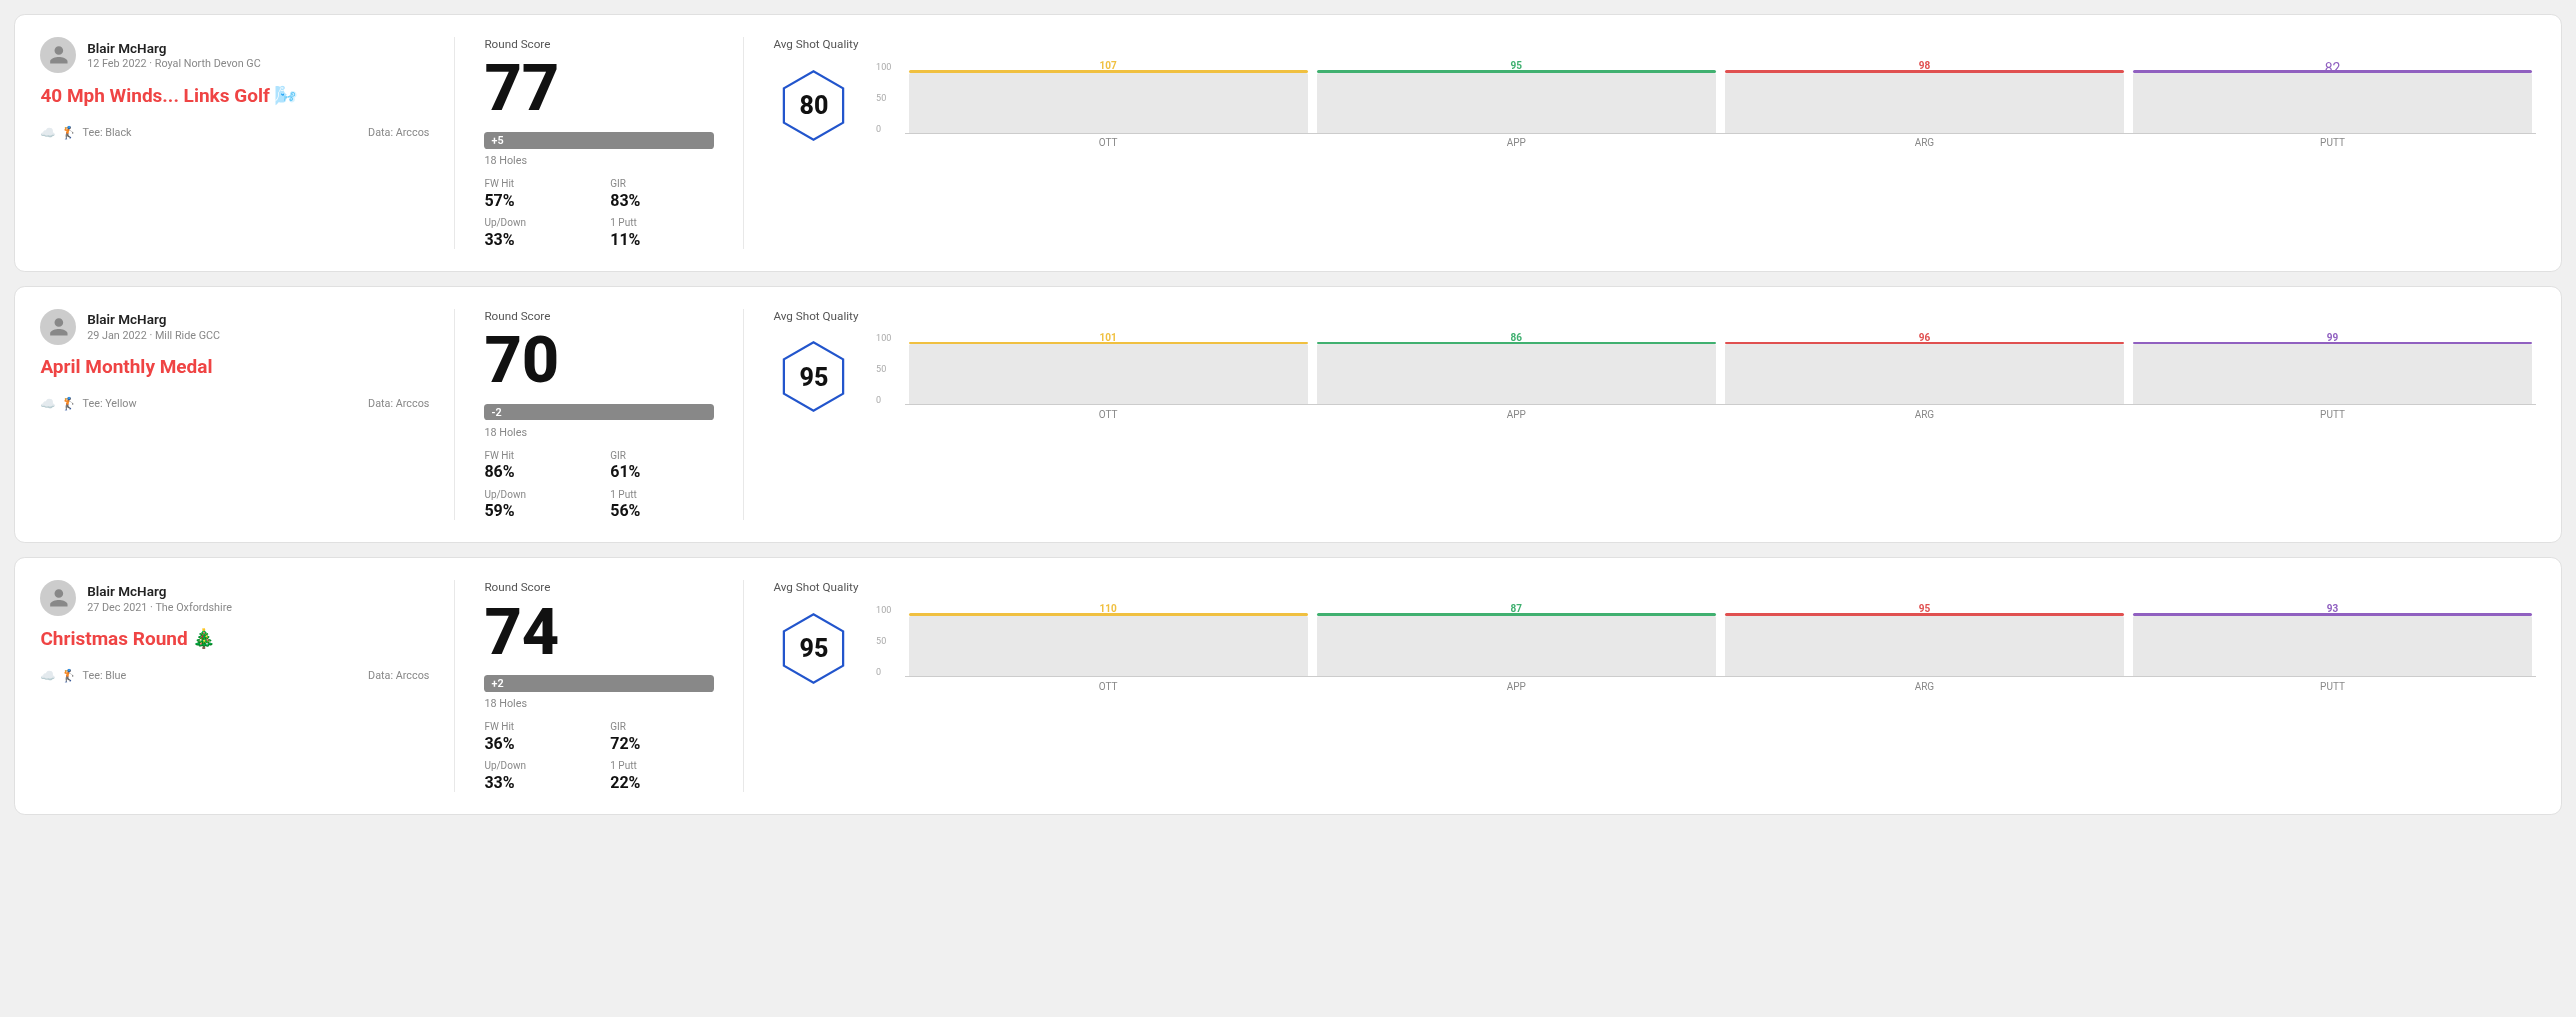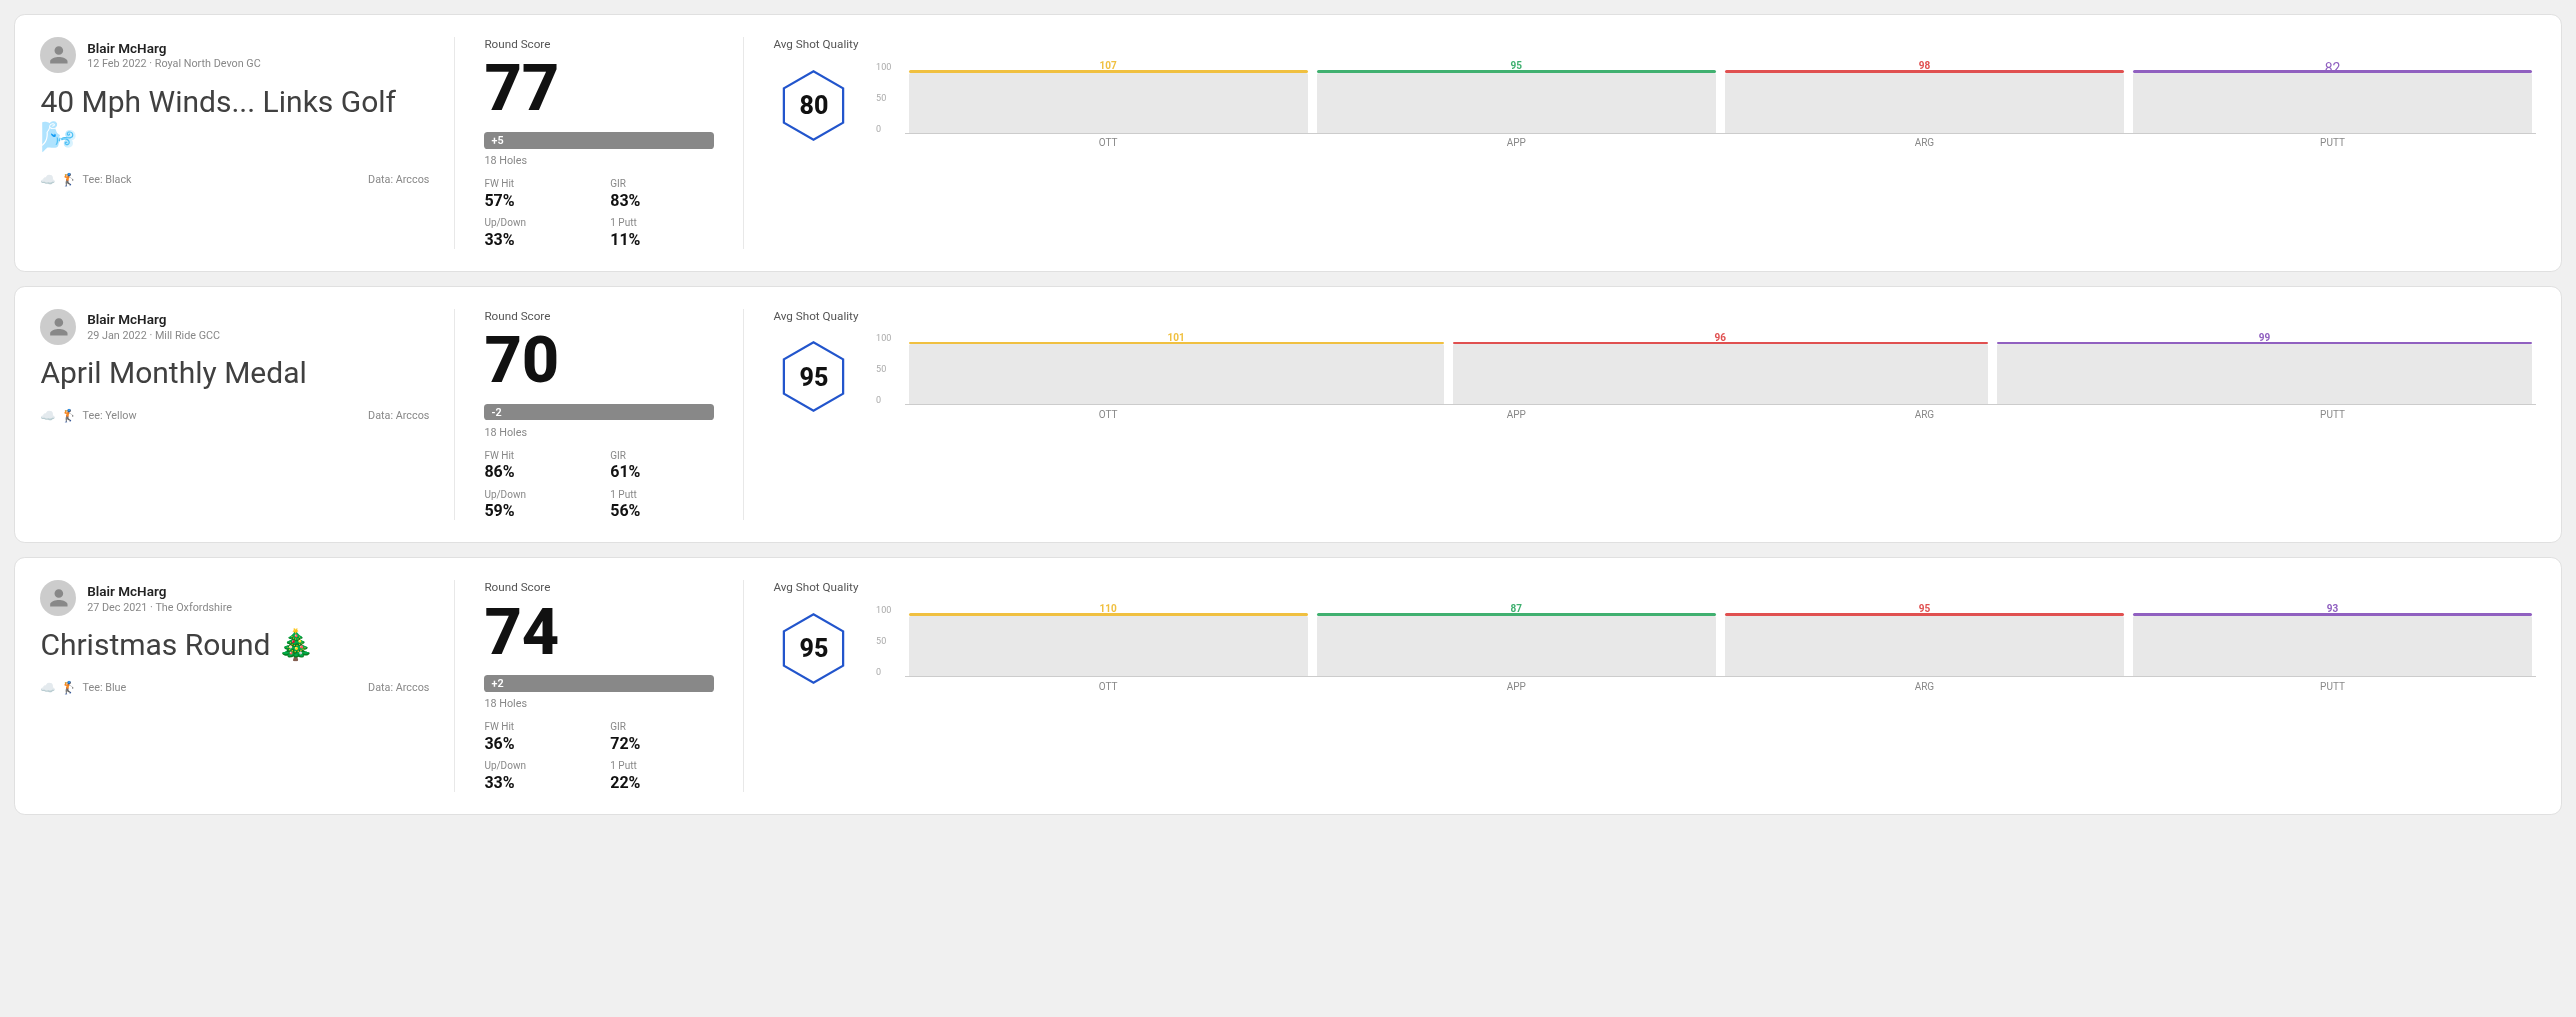--- a/index.html
+++ b/index.html
@@ -49,23 +49,23 @@
       font-weight: 600;
       font-size: 13.5px;
       color: #222;
     }
     .user-info .date-course {
       font-size: 10.8px;
       color: #888;
       margin-top: 1.8px;
     }
     .round-title {
-      font-size: 30px;
-      font-weight: 400;
-      color: #404040;
+      font-size: 19px;
+      font-weight: 700;
+      color: #ef4444;
       margin-bottom: 18px;
       margin-top: 3.6px;
     }
     .tee-row {
       display: flex;
       align-items: center;
       justify-content: space-between;
       font-size: 10.8px;
       color: #888;
     }
@@ -356,20 +356,26 @@
       <span>0</span>
     </div>
     <div style="display:flex;align-items:flex-end;gap:9px;height:72px;border-bottom:0.9px solid #ccc;padding:0 3.6px;">
               <div style="flex:1;display:flex;flex-direction:column;align-items:center;justify-content:flex-end;height:100%;position:relative;">
       <span style="position:absolute;top:-1.8px;font-size:10px;font-weight:700;color:#f0c040;">101</span>
       <div style="width:100%;background:#e8e8e8;height:60px;border-radius:1.8px 1.8px 0 0;position:relative;">
         <div style="position:absolute;bottom:60px;left:0;width:100%;height:2.7px;background:#f0c040;border-radius:1.8px;"></div>
       </div>
     </div>
               <div style="flex:1;display:flex;flex-direction:column;align-items:center;justify-content:flex-end;height:100%;position:relative;">
+      <span style="position:absolute;top:-1.8px;font-size:10px;font-weight:700;color:#40b070;">86</span>
+      <div style="width:100%;background:#e8e8e8;height:60px;border-radius:1.8px 1.8px 0 0;position:relative;">
+        <div style="position:absolute;bottom:60px;left:0;width:100%;height:2.7px;background:#40b070;border-radius:1.8px;"></div>
+      </div>
+    </div>
+              <div style="flex:1;display:flex;flex-direction:column;align-items:center;justify-content:flex-end;height:100%;position:relative;">
       <span style="position:absolute;top:-1.8px;font-size:10px;font-weight:700;color:#e05050;">96</span>
       <div style="width:100%;background:#e8e8e8;height:60px;border-radius:1.8px 1.8px 0 0;position:relative;">
         <div style="position:absolute;bottom:60px;left:0;width:100%;height:2.7px;background:#e05050;border-radius:1.8px;"></div>
       </div>
     </div>
               <div style="flex:1;display:flex;flex-direction:column;align-items:center;justify-content:flex-end;height:100%;position:relative;">
       <span style="position:absolute;top:-1.8px;font-size:10px;font-weight:700;color:#9060c0;">99</span>
       <div style="width:100%;background:#e8e8e8;height:60px;border-radius:1.8px 1.8px 0 0;position:relative;">
         <div style="position:absolute;bottom:60px;left:0;width:100%;height:2.7px;background:#9060c0;border-radius:1.8px;"></div>
       </div>

